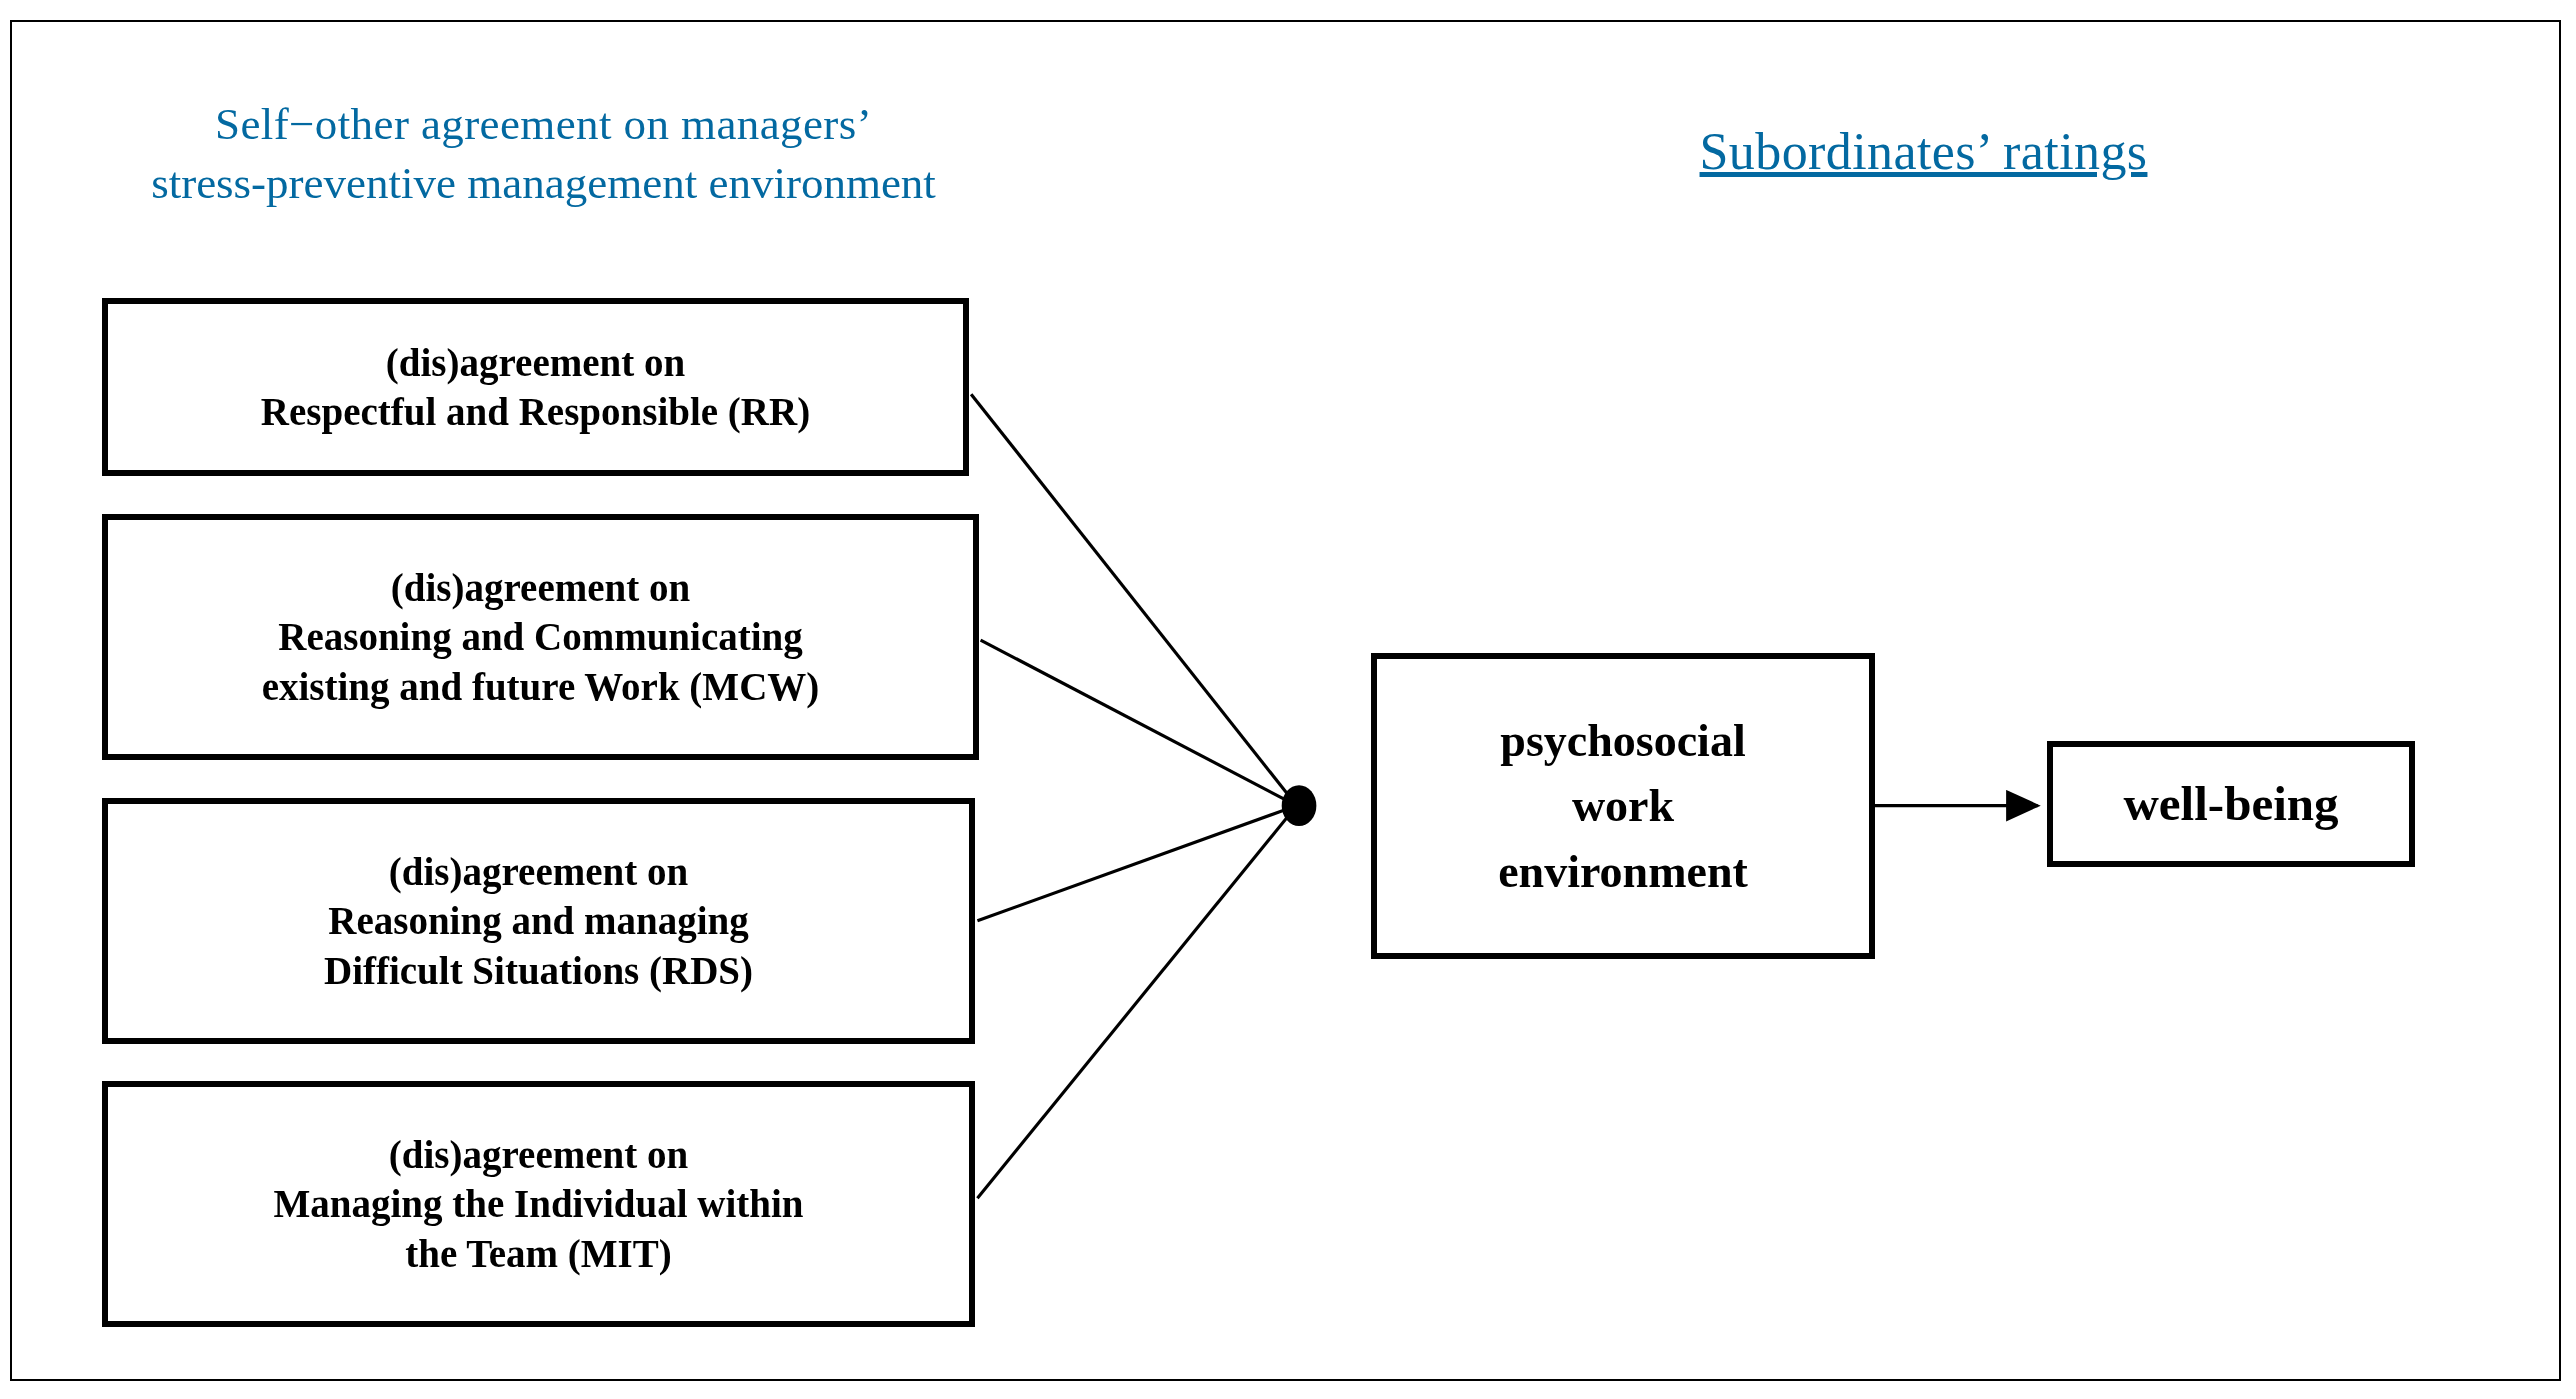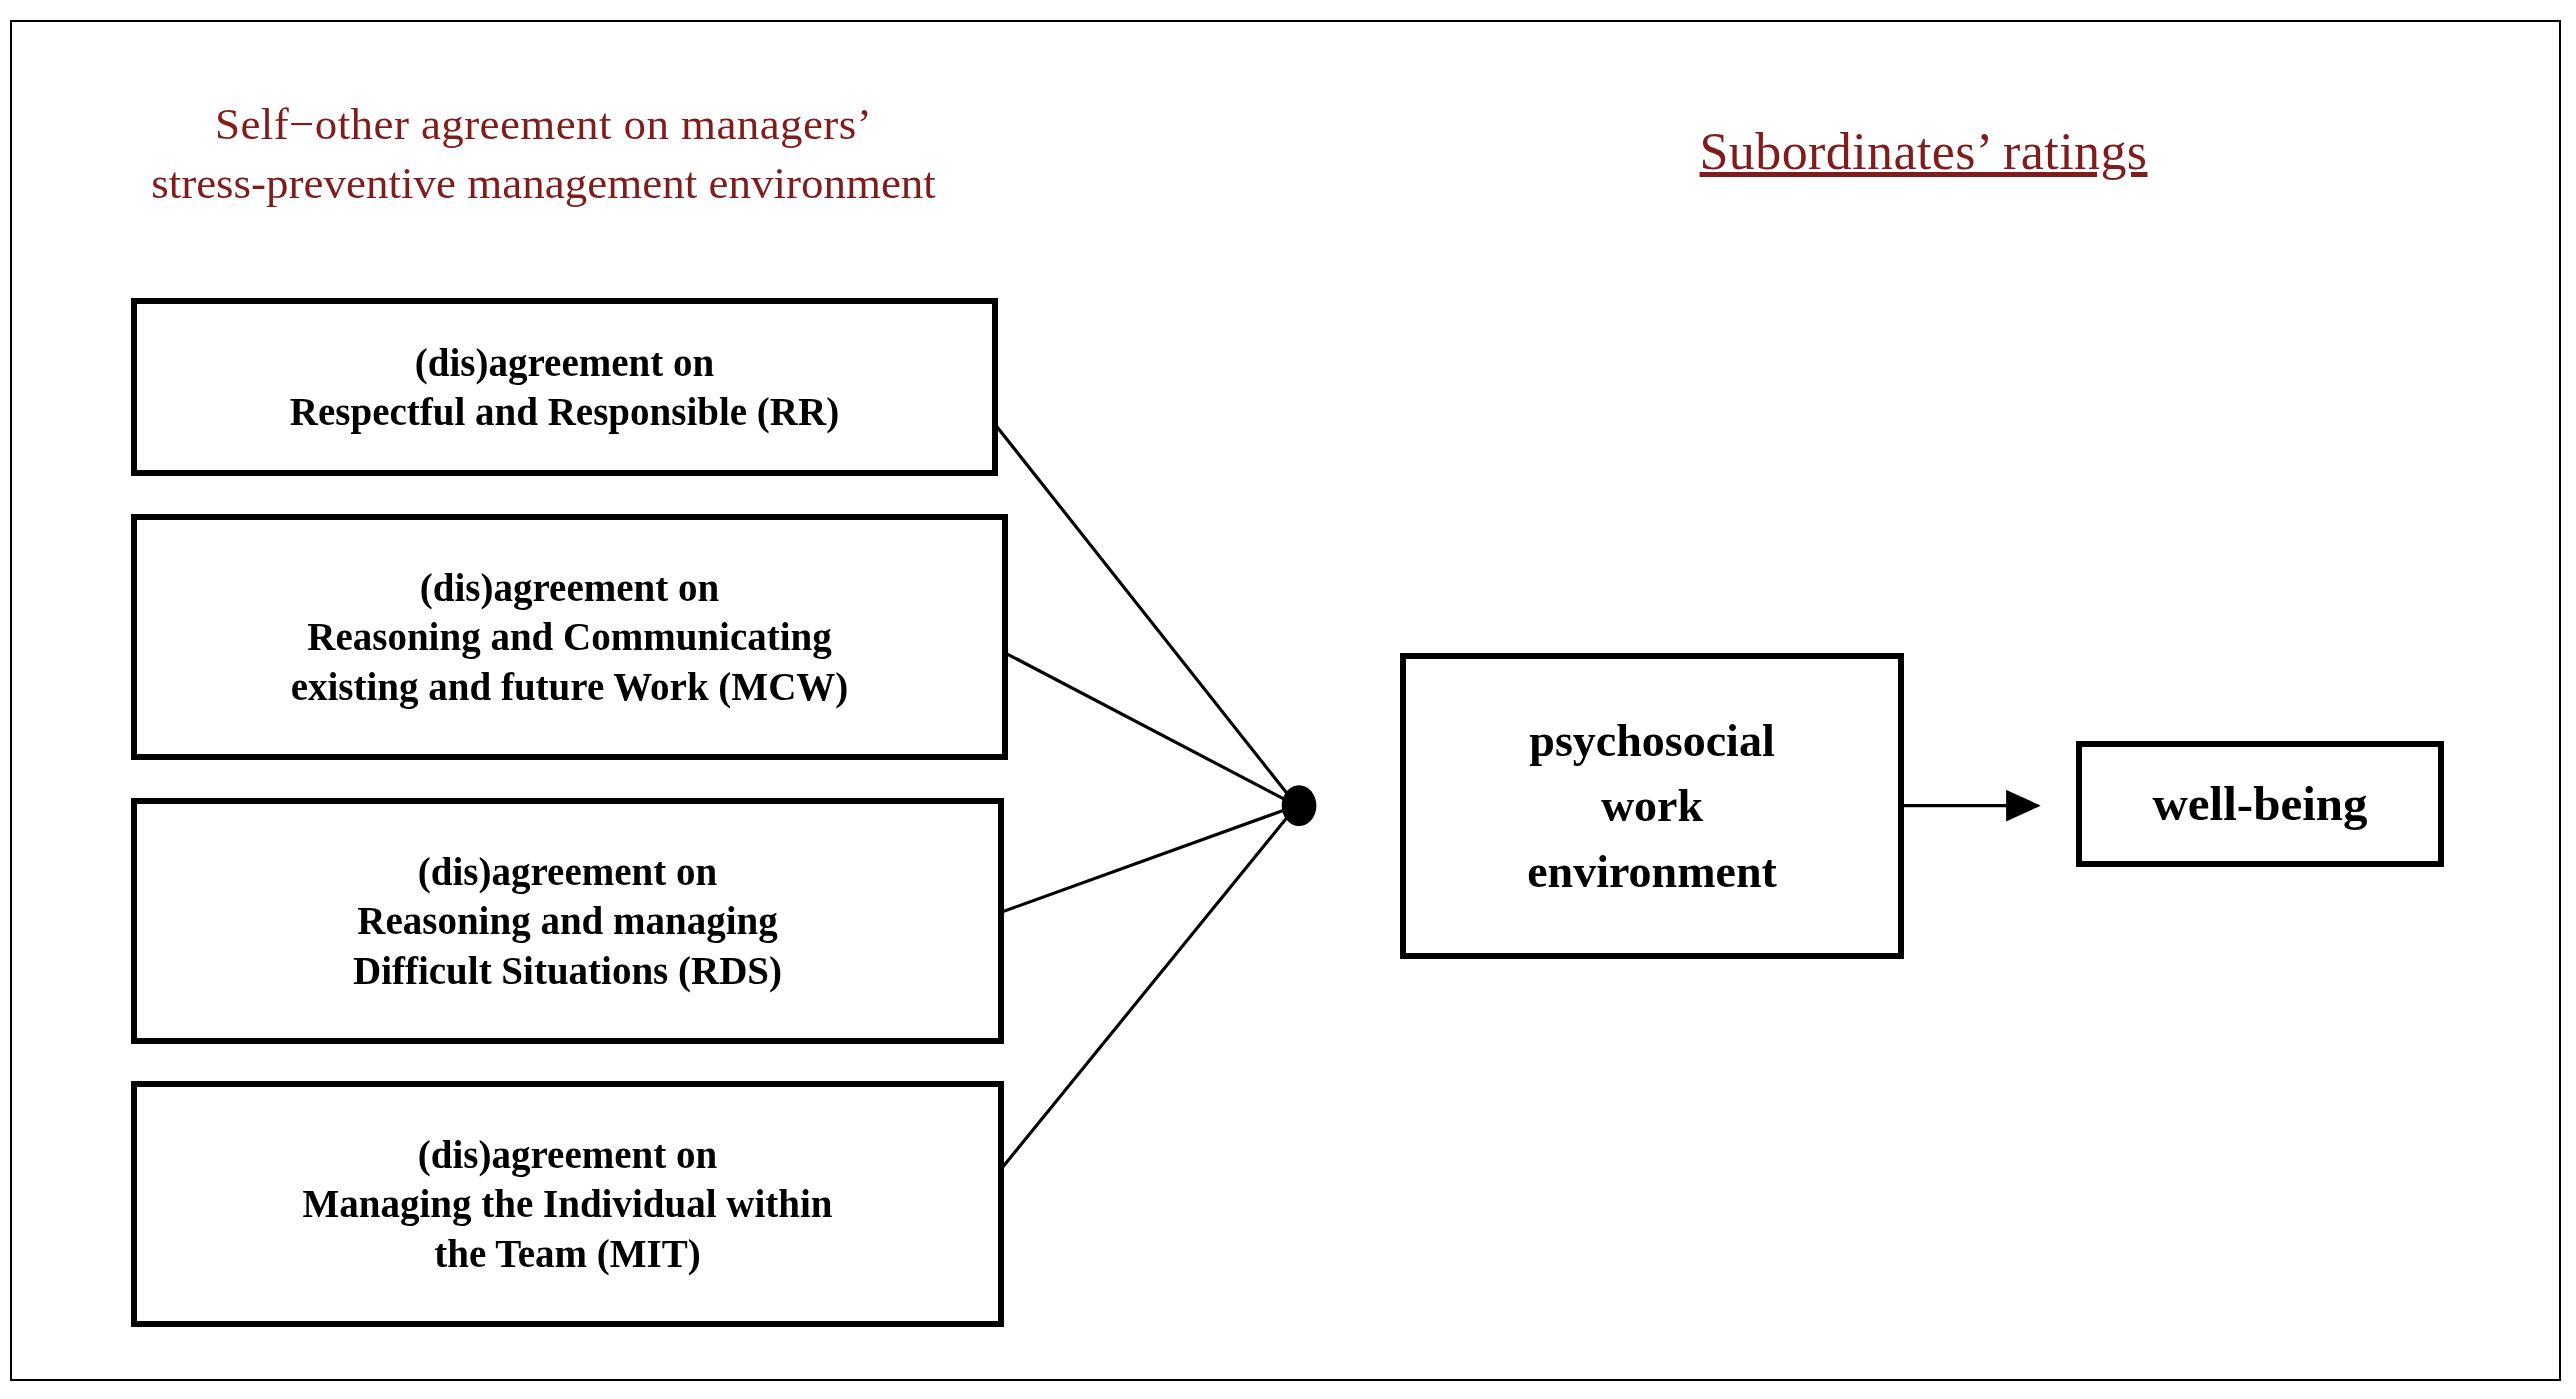--- a/index.html
+++ b/index.html
@@ -20,21 +20,21 @@
     border:2.4px solid #000000;
     background:#ffffff;
   }
   #svg-layer{
     position:absolute;left:0;top:0;width:2576px;height:1400px;
     pointer-events:none;
   }
   .hdr{
     position:absolute;
     font-weight:400;
-    color:#7f1d1d;
+    color:#0369a1;
     text-align:center;
     line-height:1.30;
     white-space:nowrap;
     letter-spacing:0.4px;
   }
   #hdr-left{
     left:47px;top:95px;width:993px;
     font-size:45px;
   }
   #hdr-left .l2{letter-spacing:0px;}
@@ -48,21 +48,20 @@
     box-sizing:border-box;
     background:#ffffff;
     border:6.3px solid #000000;
     display:flex;
     align-items:center;
     justify-content:center;
     text-align:center;
     font-weight:700;
     color:#000000;
     line-height:1.26;
-    margin-left:29px;
   }
   .box .inner{width:100%;padding:0 8px;box-sizing:border-box;}
   .pred{font-size:39px;}
   #box-rr{left:102px;top:298px;width:867px;height:178px;}
   #box-mcw{left:102px;top:514px;width:877px;height:246px;}
   #box-rds{left:102px;top:798px;width:873px;height:246px;}
   #box-mit{left:102px;top:1081px;width:873px;height:246px;}
   #box-pwe{
     left:1371px;top:653px;width:504px;height:306px;
     font-size:46px;line-height:1.42;

